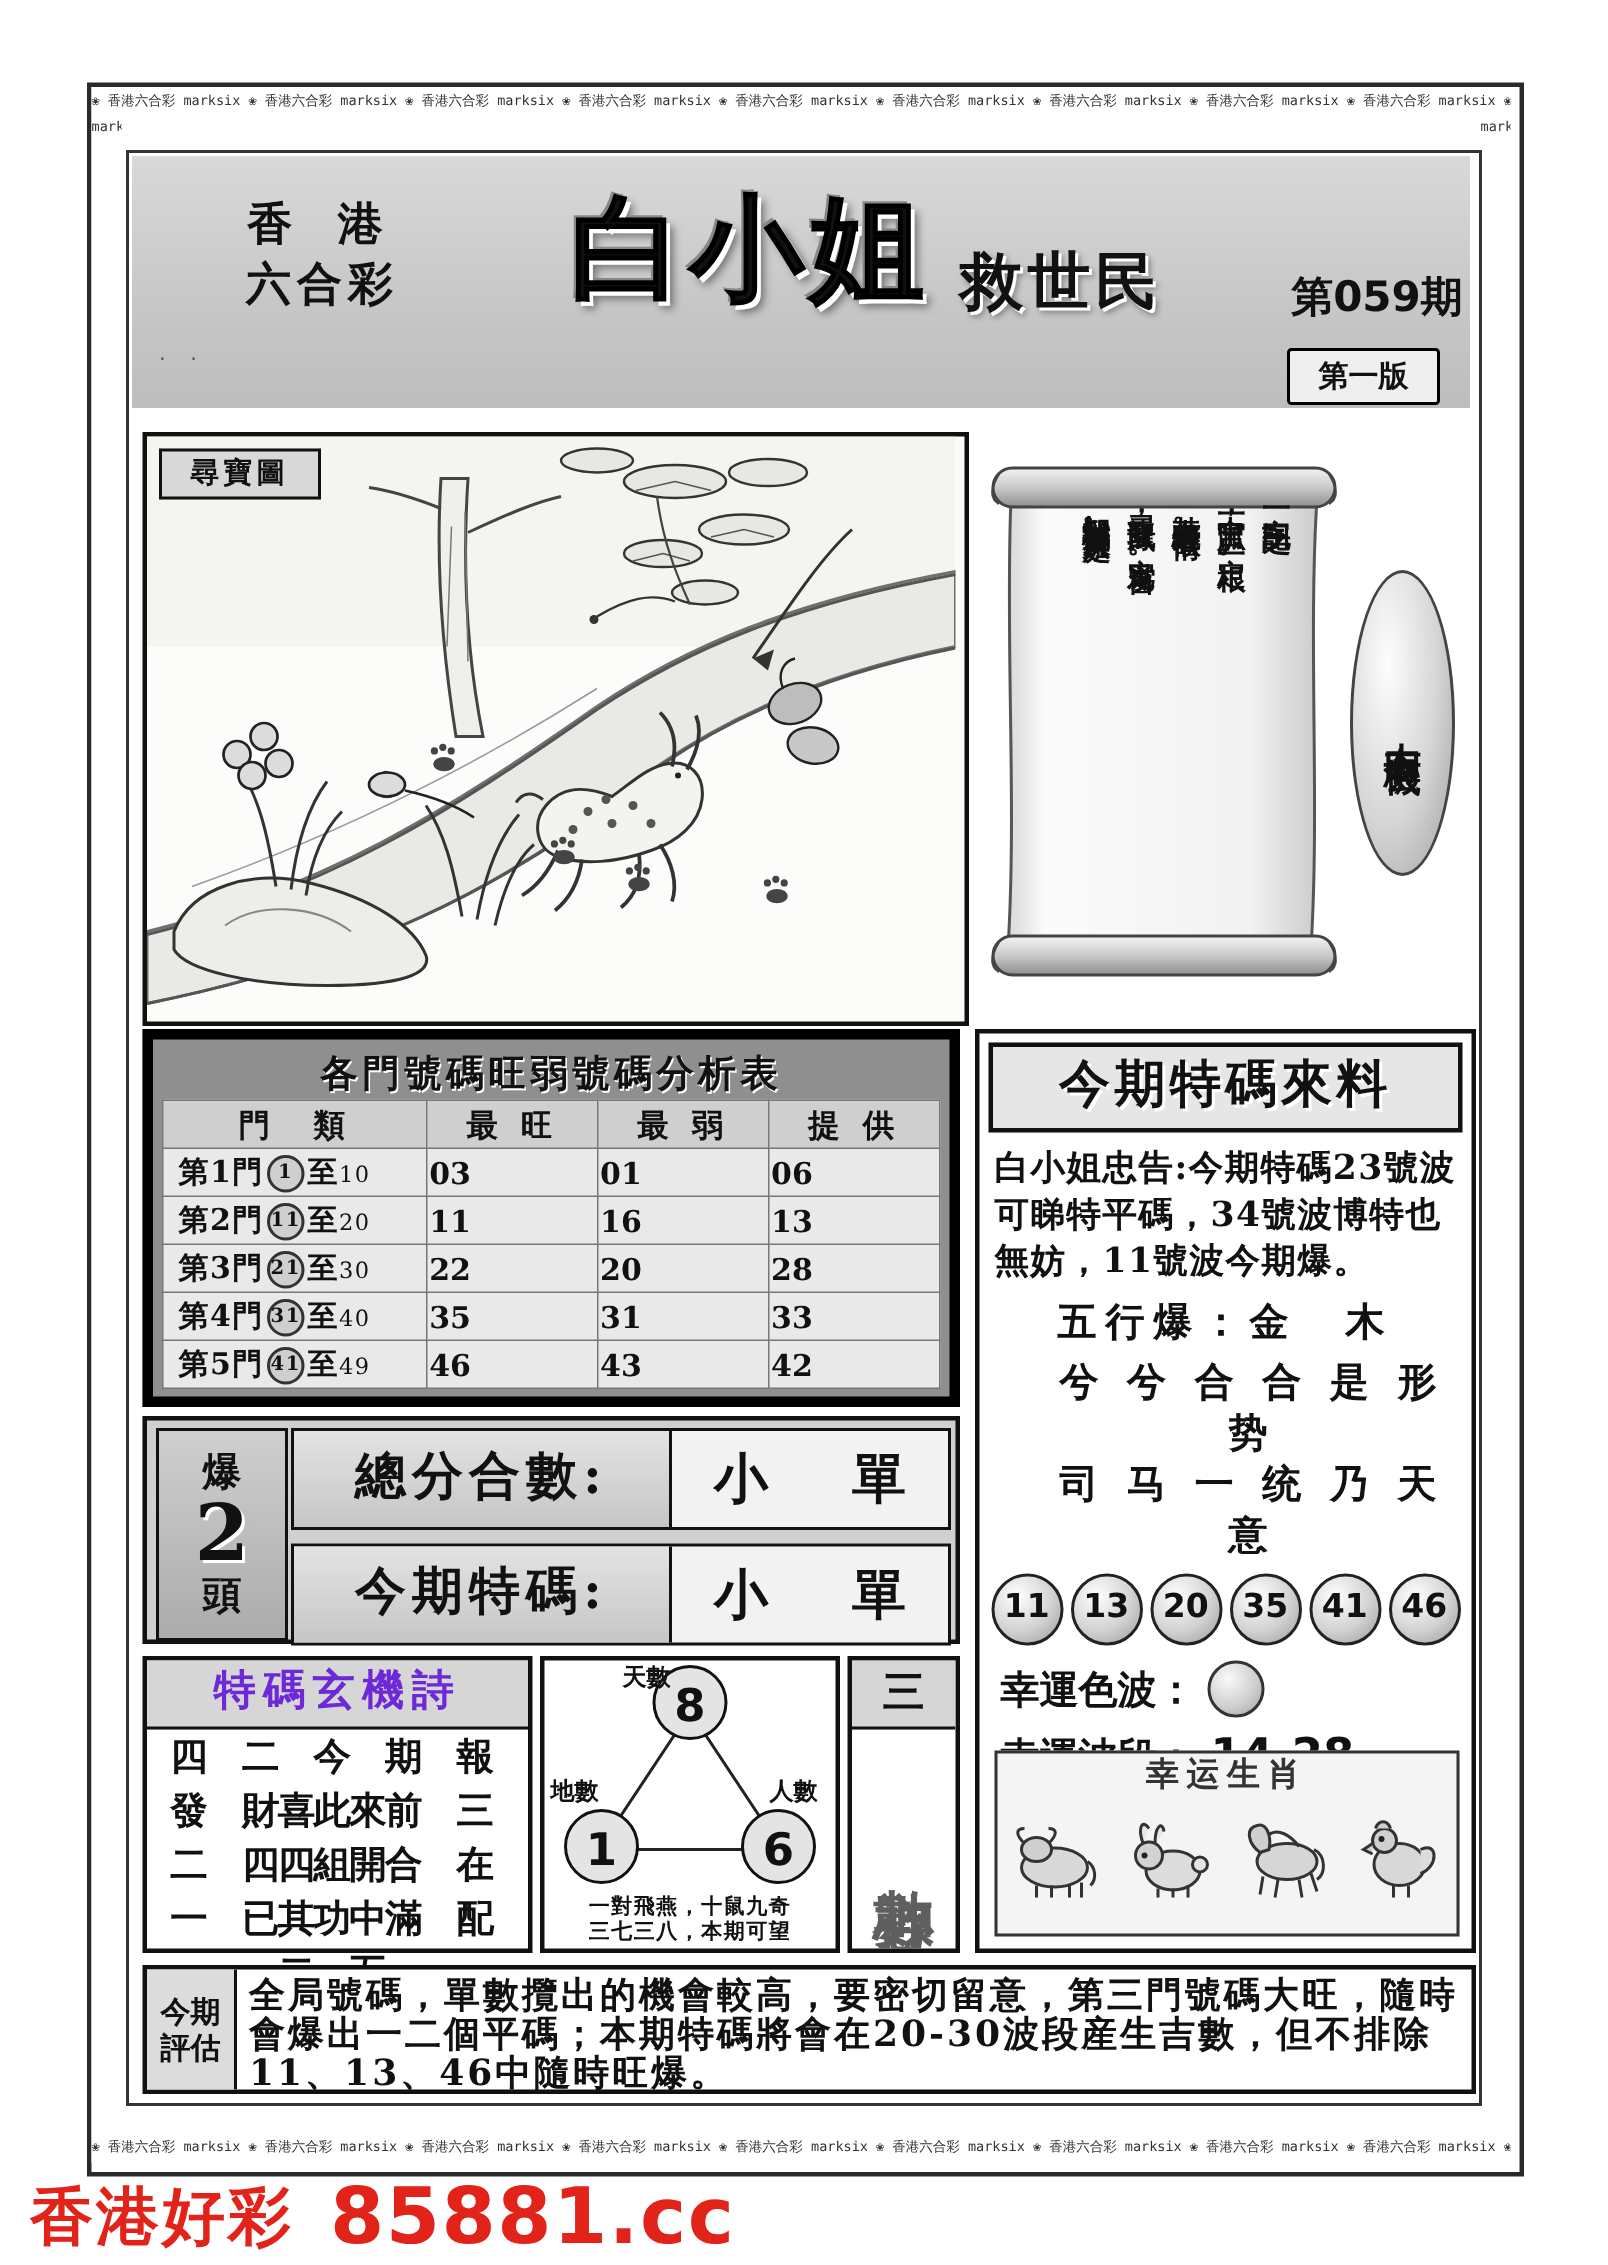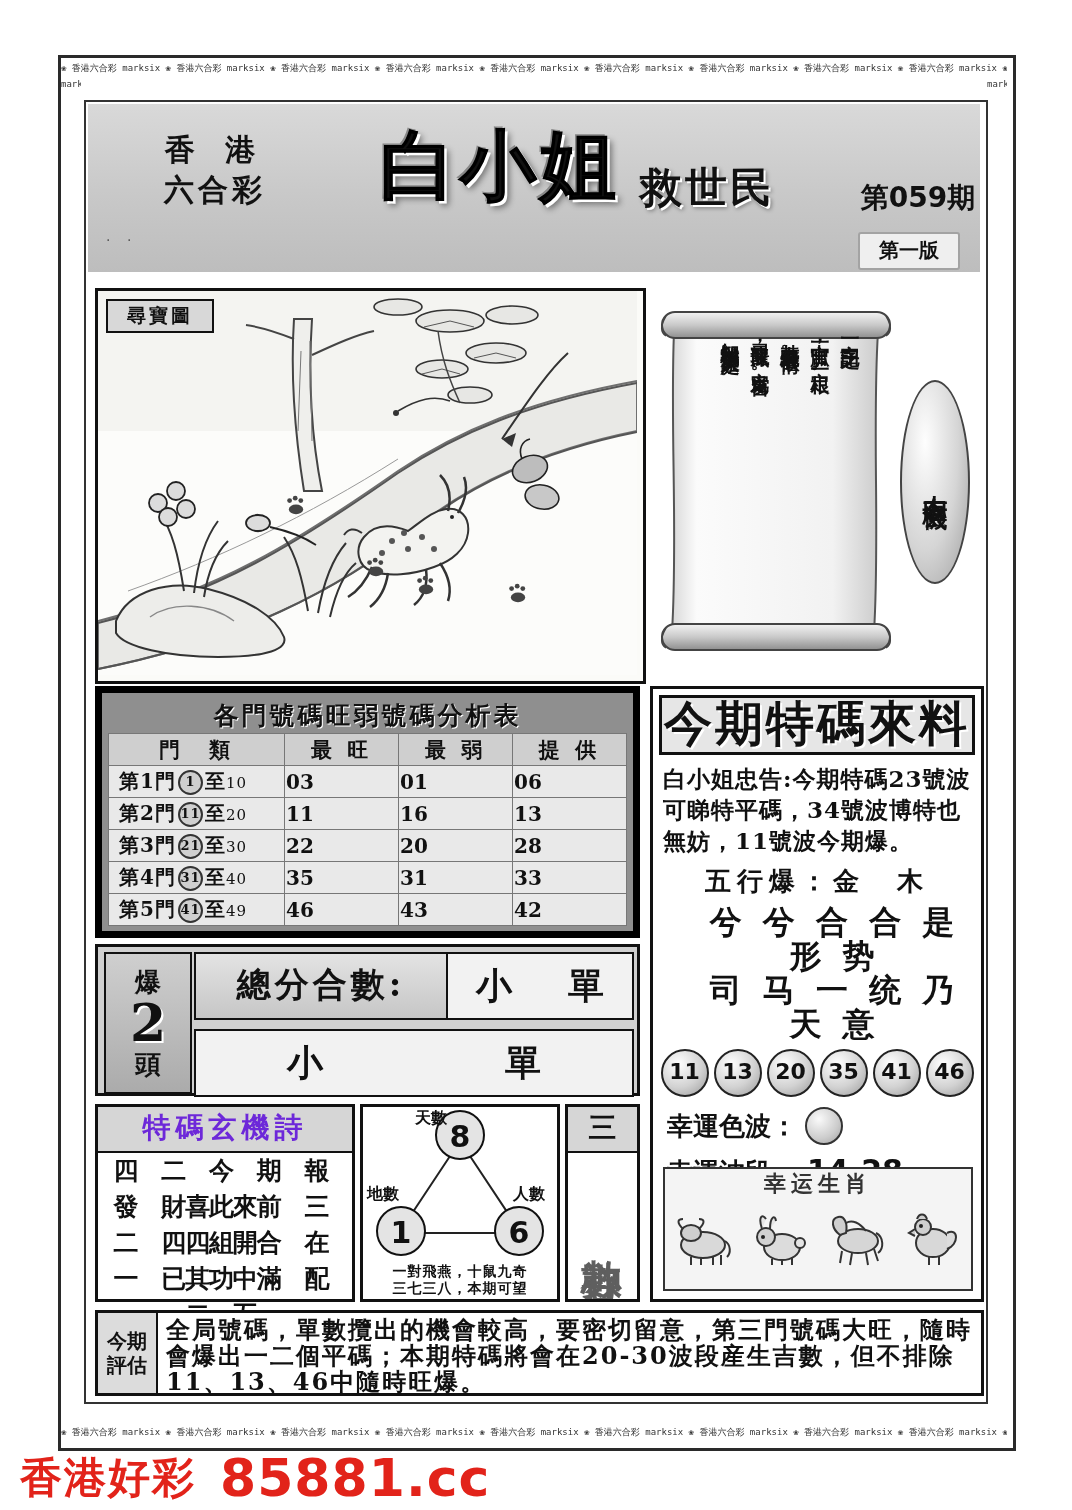--- a/index.html
+++ b/index.html
@@ -56,21 +56,21 @@
     font-size:42px;line-height:56px;letter-spacing:3px;color:#111;
     text-shadow:2px 2px 0 #fff,3px 3px 4px rgba(0,0,0,.4);
   }
   .issue-no{
     position:absolute;left:858px;top:180px;width:120px;height:36px;
     font-family:"DejaVu Sans","Liberation Sans",sans-serif;font-weight:bold;
     font-size:28px;line-height:36px;color:#111;text-align:center;
   }
   .edition-box{
     position:absolute;left:858px;top:232px;width:98px;height:34px;
-    border:2px solid #a3a3a3;background:#efefef;border-radius:3px;
+    border:2px solid #000000;background:#efefef;border-radius:3px;
     font-size:20px;font-weight:bold;line-height:32px;text-align:center;color:#111;
     font-family:"DejaVu Serif","Liberation Serif",serif;
   }
   .mast-dots{position:absolute;left:106px;top:228px;font-size:14px;color:#555;letter-spacing:6px;}
 
   
   .illus{
     position:absolute;left:95px;top:288px;width:545px;height:390px;
     border:3px solid #111;background:#fbfbf8;overflow:hidden;
   }
@@ -213,36 +213,36 @@
   }
 
   
   .right-col{
     position:absolute;left:650px;top:686px;width:334px;height:616px;
     border:3px solid #111;background:#fff;box-sizing:border-box;
   }
   .rc-title{
     margin:6px;height:54px;border:3px solid #111;background:#e6e6e6;
     font-family:"DejaVu Serif","Liberation Serif",serif;font-weight:bold;
-    font-size:48px;line-height:50px;text-align:center;letter-spacing:3px;color:#111;
+    font-size:34px;line-height:50px;text-align:center;letter-spacing:3px;color:#111;
     text-shadow:2px 2px 0 #fff;
   }
   .rc-body{
     padding:2px 10px 0 10px;font-family:"DejaVu Serif","Liberation Serif",serif;
     font-weight:bold;font-size:23px;line-height:31px;color:#111;letter-spacing:1px;
   }
   .rc-wuxing{
     margin-top:8px;text-align:center;font-family:"DejaVu Serif","Liberation Serif",serif;
     font-weight:bold;font-size:26px;letter-spacing:6px;color:#111;
   }
   .rc-couplet{
     margin-top:6px;text-align:center;
     font-family:"DejaVu Serif","Liberation Serif",serif;color:#111;
   }
-  .rc-couplet div{font-size:32px;line-height:34px;letter-spacing:5px;font-weight:bold;padding-left:35px;}
+  .rc-couplet div{font-size:26px;line-height:34px;letter-spacing:5px;font-weight:bold;padding-left:35px;}
   .balls{display:flex;justify-content:center;gap:5px;margin-top:8px;}
   .ball{
     width:44px;height:44px;border-radius:50%;border:2px solid #222;
     background:radial-gradient(circle at 35% 30%,#ffffff 0%,#d2d2d2 55%,#9a9a9a 100%);
     font-family:"DejaVu Sans","Liberation Sans",sans-serif;font-weight:bold;font-size:22px;
     line-height:42px;text-align:center;color:#111;
   }
   .rc-lucky{
     margin:10px 0 0 14px;display:flex;align-items:center;
     font-family:"DejaVu Serif","Liberation Serif",serif;font-weight:bold;font-size:26px;color:#111;
@@ -540,20 +540,21 @@
       <div class="n">2</div>
       <div class="t">頭</div>
     </div>
     <div class="bao-rows">
       <div class="bao-row">
         <div class="lbl">總分合數:</div>
         <div class="v1">小</div>
         <div class="v2">單</div>
       </div>
       <div class="bao-row">
+        <div class="lbl">今期特碼:</div>
         <div class="v1">小</div>
         <div class="v2">單</div>
       </div>
     </div>
   </div>
 
   <div class="poem-box">
     <div class="poem-head">特碼玄機詩</div>
     <div class="poem-line">四 二 今 期 報 喜 來</div>
     <div class="poem-line">發 財 此 前 三 四 開</div>

